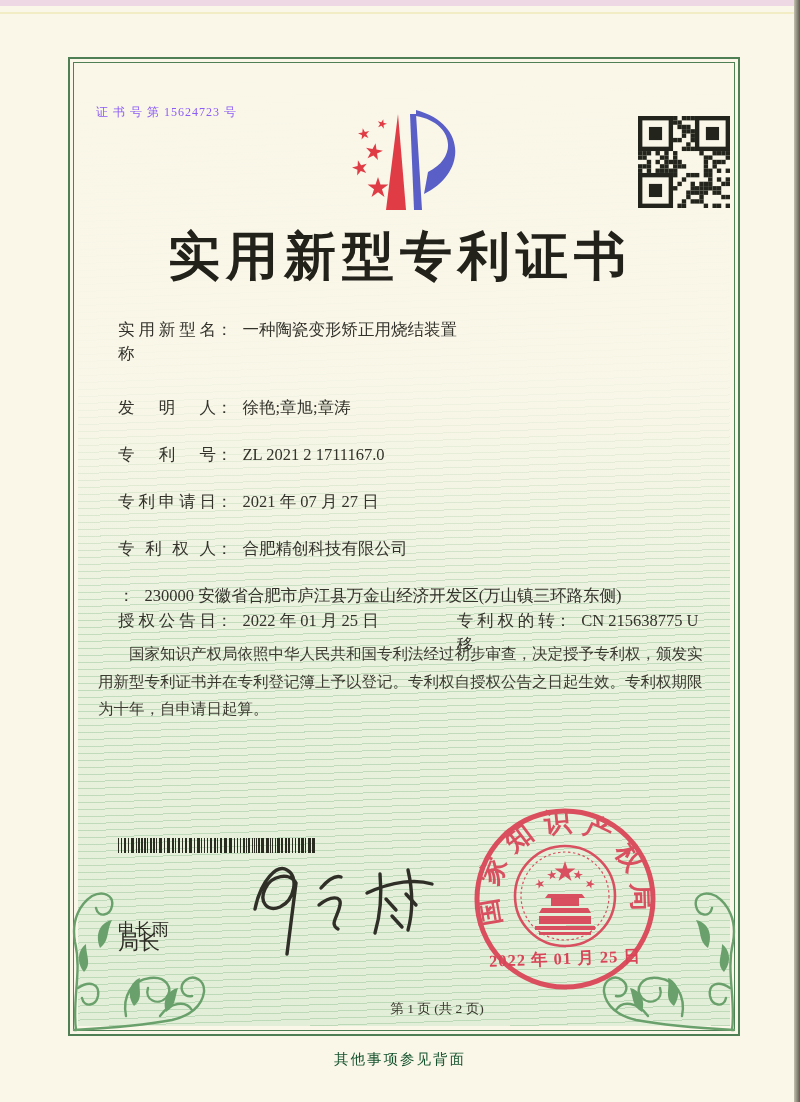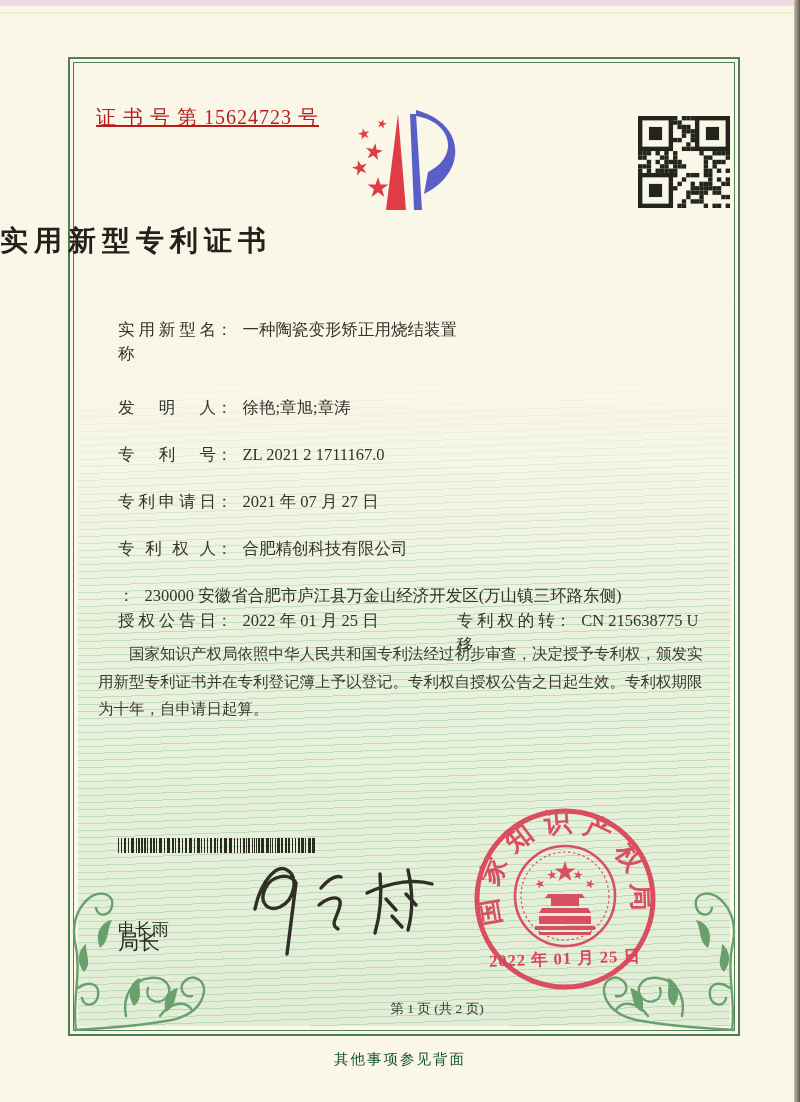--- a/index.html
+++ b/index.html
@@ -13,24 +13,24 @@
   .frame{position:absolute;left:68px;top:57px;width:668px;height:975px;
          border:2px solid #4E7F55;}
   .frame-inner{position:absolute;inset:3px;border:1px solid #4E7F55;}
   .guilloche{position:absolute;inset:4px;
       background:
         linear-gradient(180deg,rgba(250,247,233,1) 0%,rgba(250,247,233,.92) 32%,rgba(250,247,233,0) 58%),
         repeating-linear-gradient(178deg,rgba(122,180,128,.36) 0 1px,rgba(0,0,0,0) 1px 7px),
         linear-gradient(180deg,#F6F4E2 0%,#EAF2DE 55%,#E2EED7 100%);}
   
   .abs{position:absolute;}
-  .cert-no{left:96px;top:104px;font-size:20px;letter-spacing:1px;color:#b91c1c;text-decoration:underline;}
+  .cert-no{left:96px;top:104px;font-size:12px;letter-spacing:1px;color:#8b5cf6;}
   .logo{left:336px;top:110px;}
   .qr{left:638px;top:116px;}
-  .title{left:0;top:222px;width:800px;font-size:28px;letter-spacing:6px;
+  .title{left:0;top:222px;width:800px;text-align:center;font-size:52px;letter-spacing:6px;
          color:#22211a;font-weight:600;}
   .fields{left:118px;top:318px;width:600px;font-size:16.5px;line-height:24px;}
   .frow{display:flex;margin-bottom:23px;}
   .frow.first{margin-bottom:30px;}
   .frow.addr{margin-bottom:1px;}
   .flabel{display:inline-block;width:98px;text-align:justify;text-align-last:justify;flex:none;}
   .fcolon{flex:none;margin-right:10px;}
   .fvalue{flex:1;}
   .fvalue.hang{padding-left:28px;text-indent:-28px;max-width:475px;}
   .pairgap{width:78px;flex:none;}

